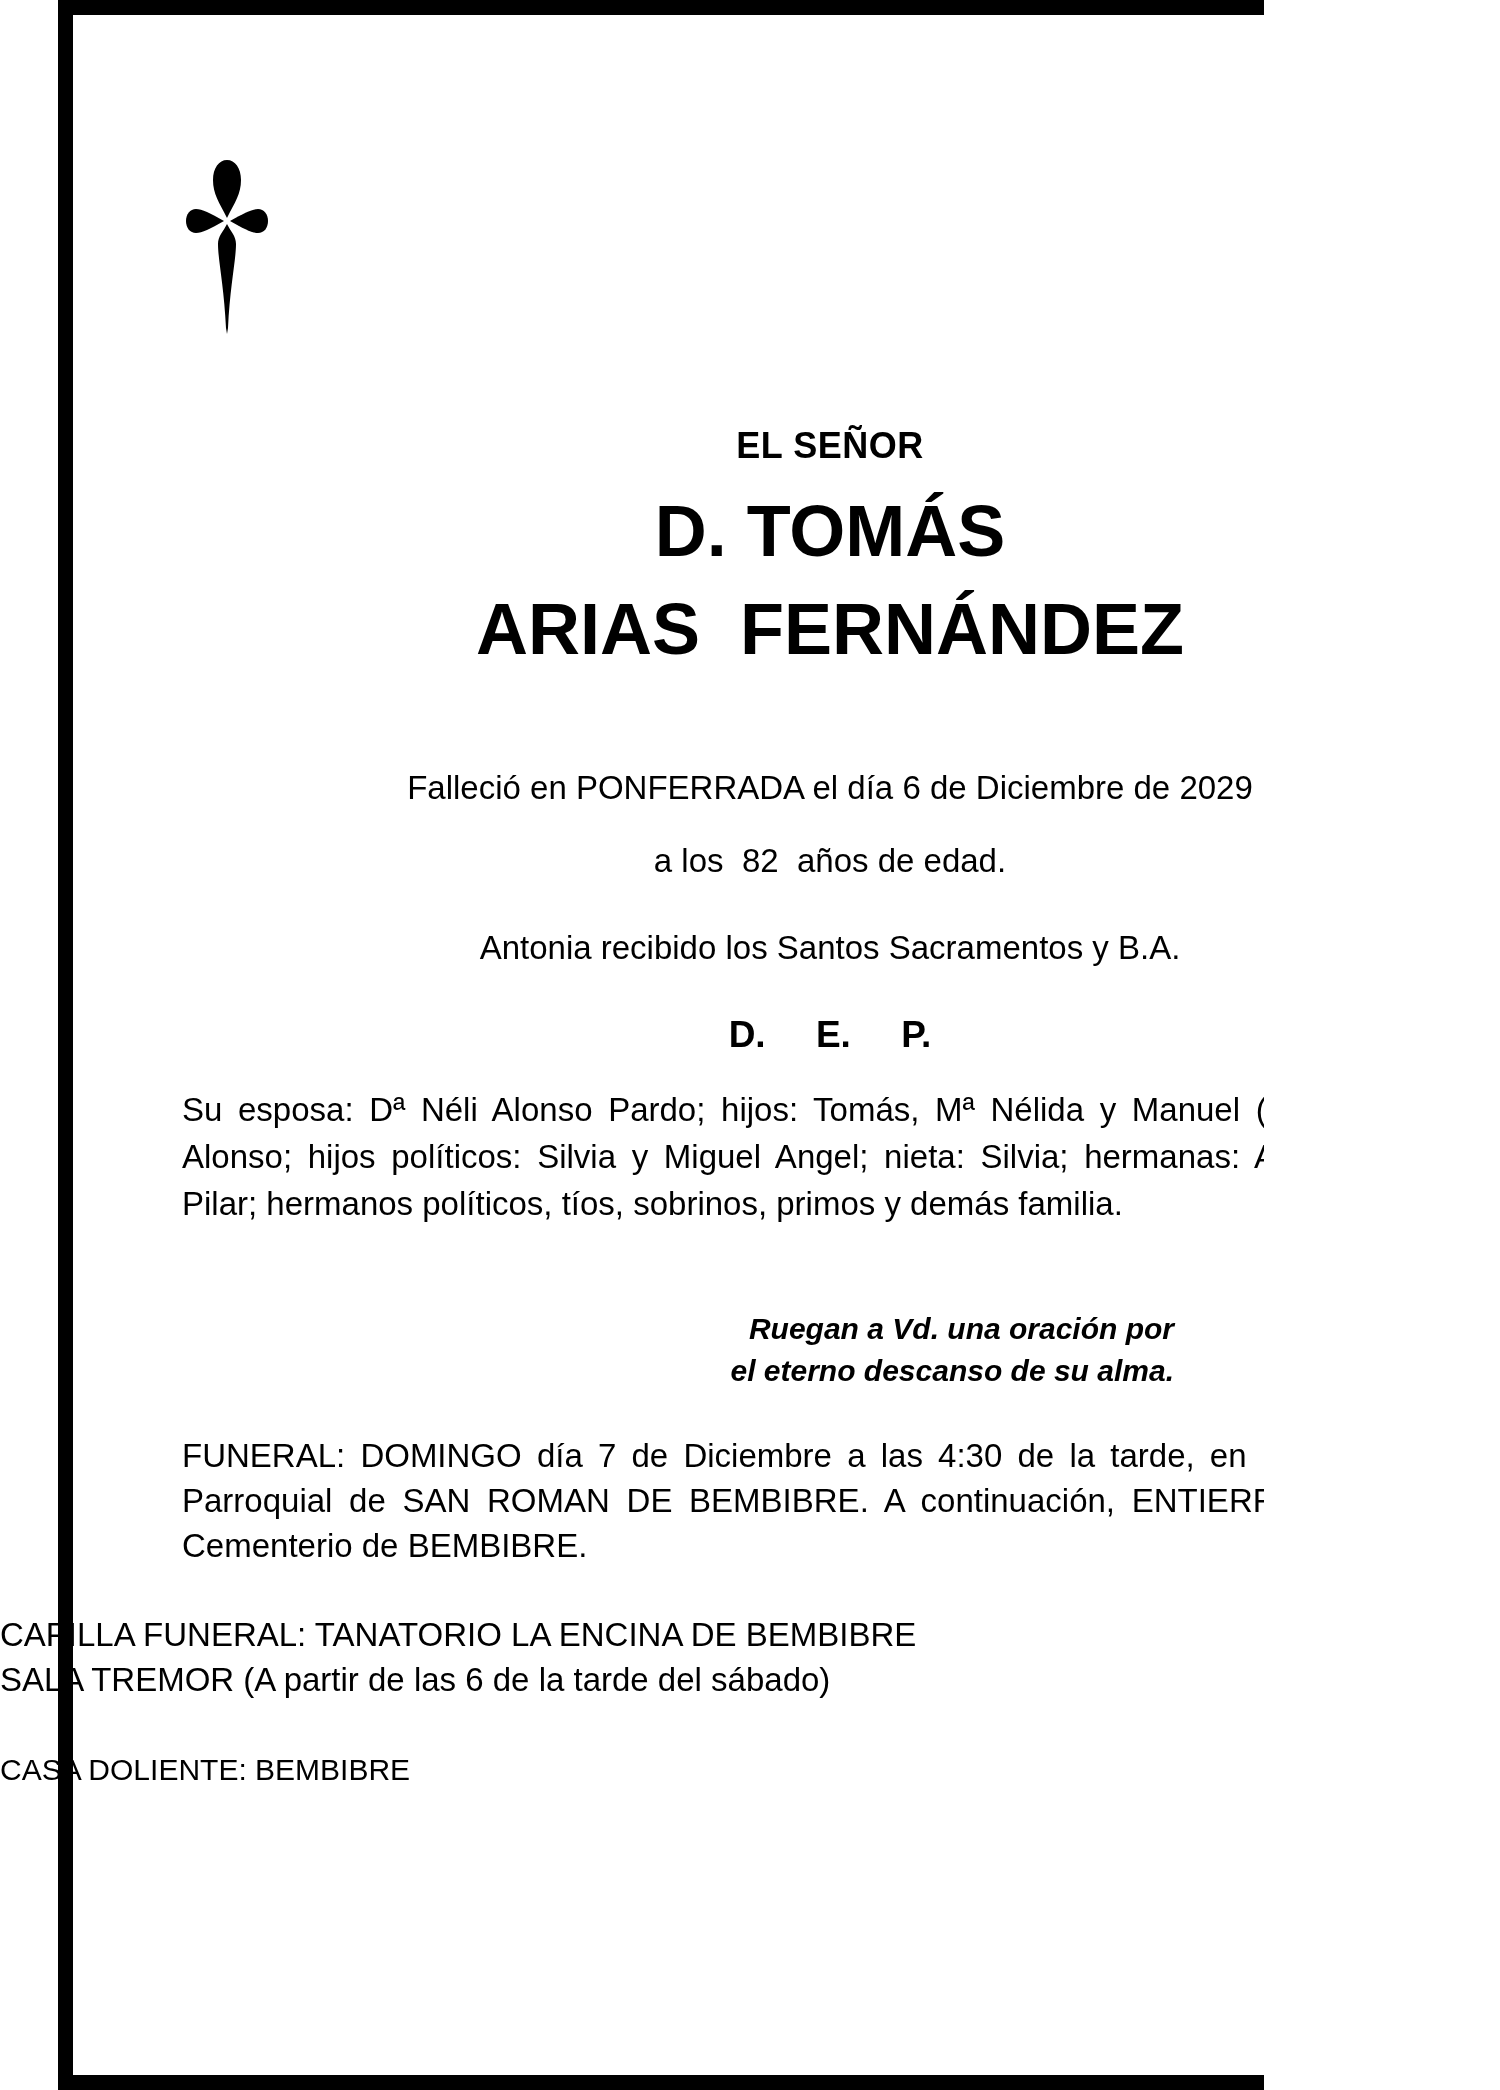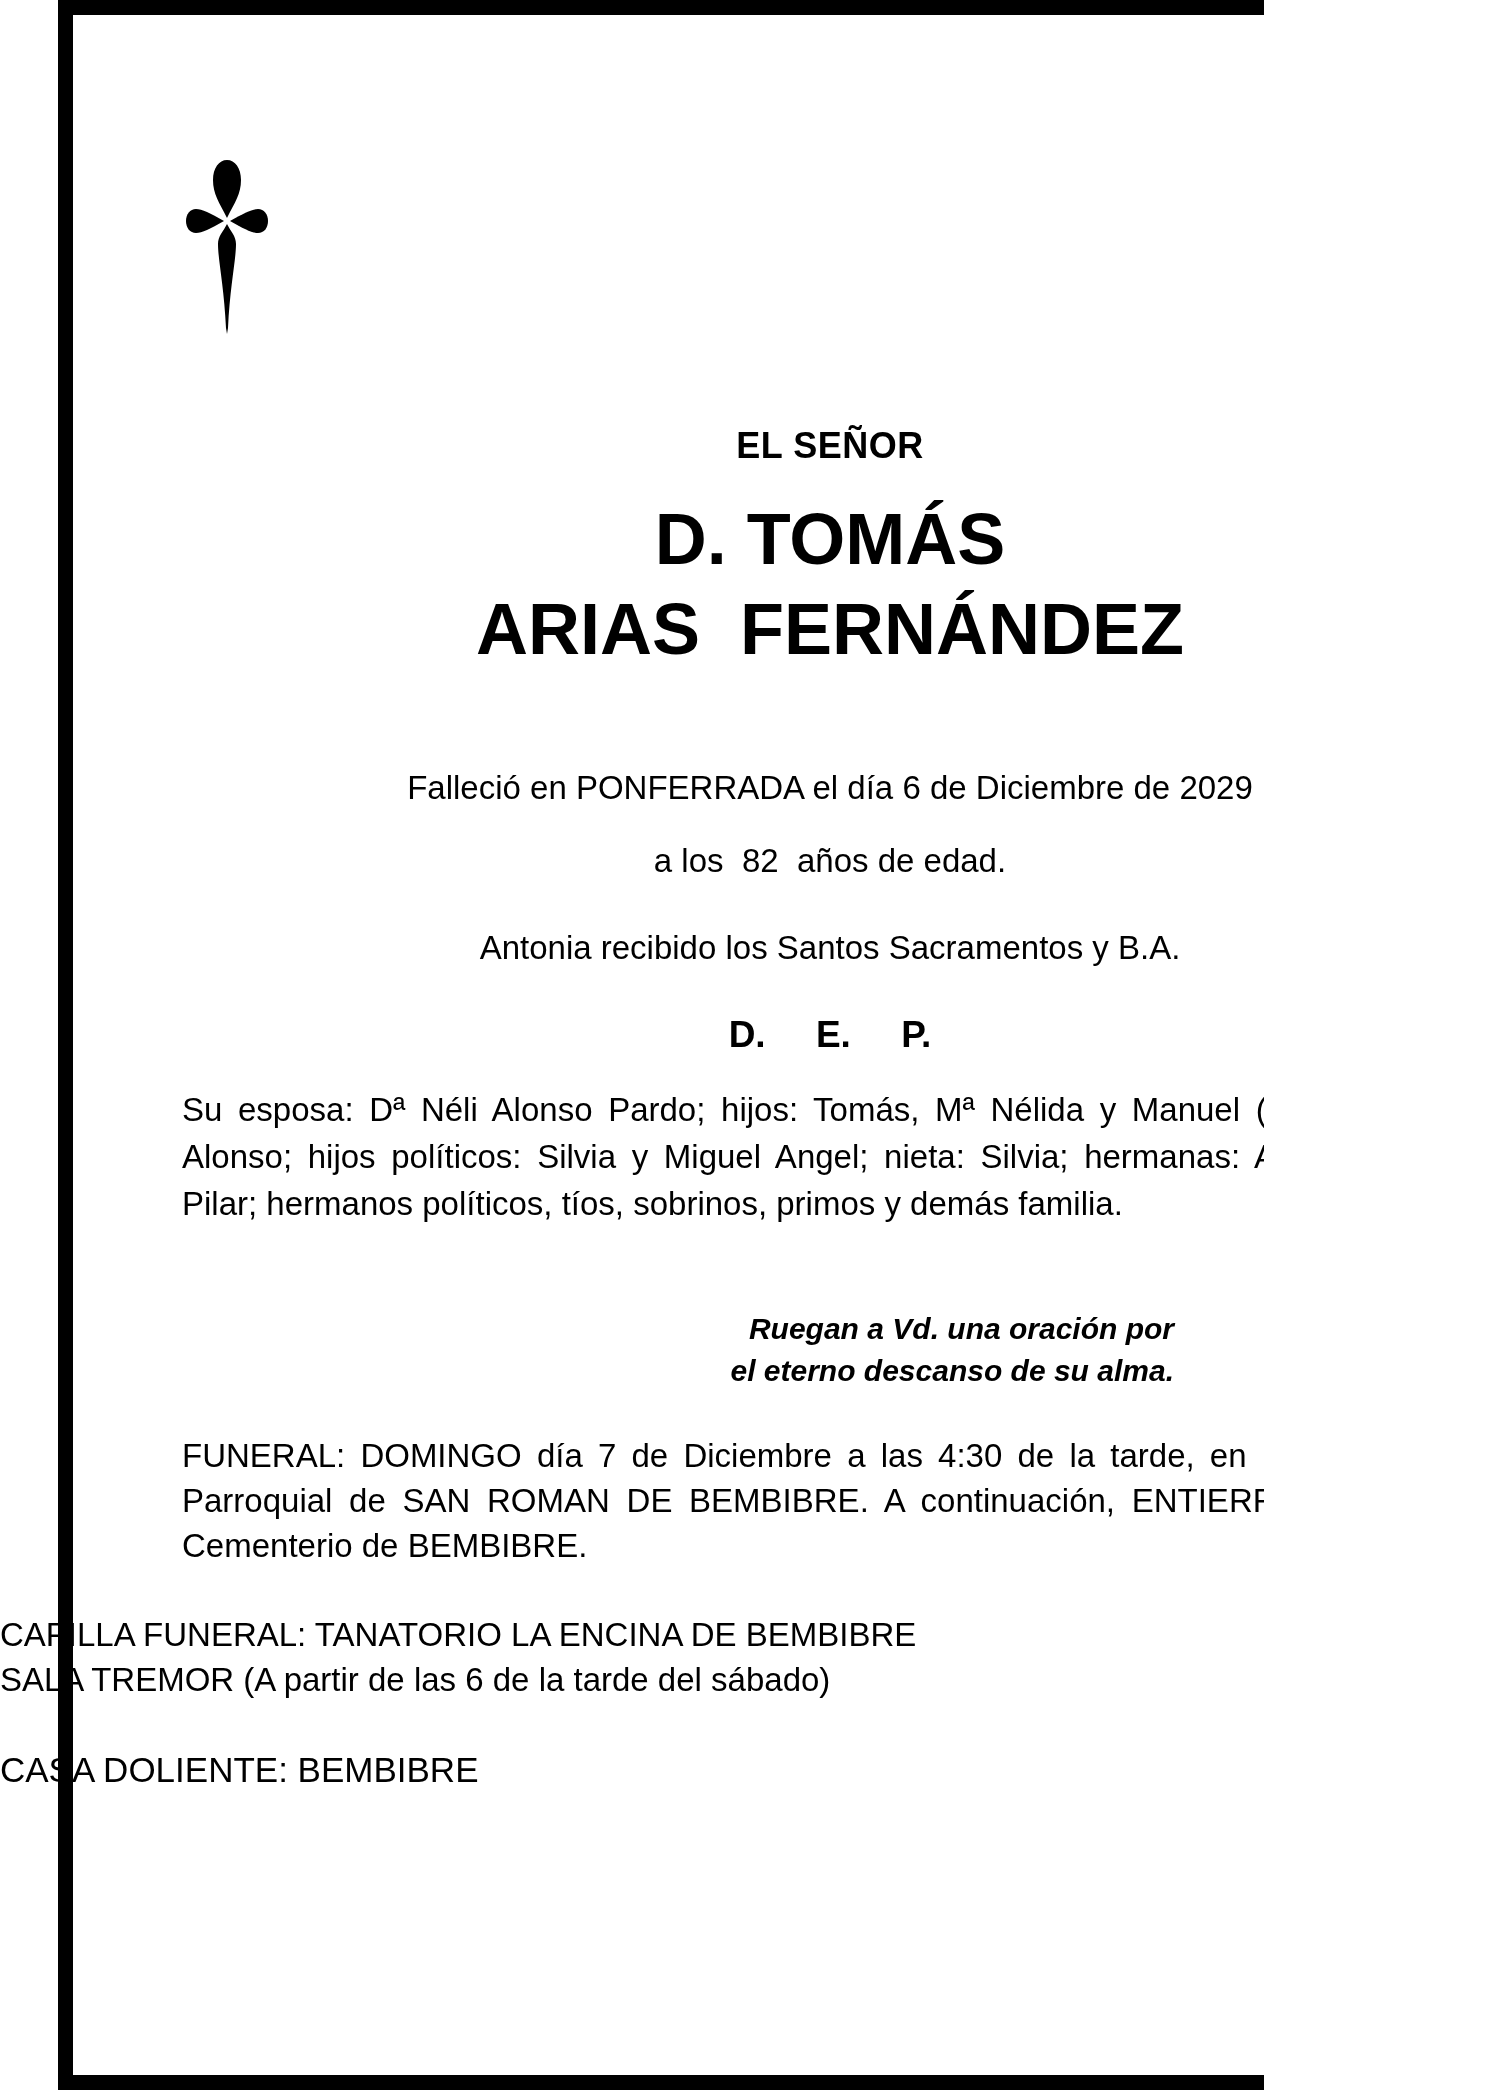--- a/index.html
+++ b/index.html
@@ -9,32 +9,32 @@
   }
   .frame{
     position:absolute;left:58px;top:0;width:1442px;height:2090px;
     border:15px solid #000;box-sizing:border-box;
   }
   .abs{position:absolute;}
   .centered{left:263px;width:1134px;text-align:center;}
   .body-col{left:182px;width:1216px;text-align:justify;}
   .b{font-weight:400;margin-top:12px;}
   #honorific{top:425px;font-weight:700;font-size:36px;letter-spacing:0.5px;}
-  #name1{top:490px;font-weight:700;font-size:72px;line-height:1.15;margin-top:8px;}
+  #name1{top:490px;font-weight:700;font-size:72px;line-height:1.15;}
   #name2{top:588px;font-weight:700;font-size:72px;line-height:1.15;}
   #death-line{top:768px;font-size:33px;line-height:40px;}
   #age-line{top:841px;font-size:33px;line-height:40px;}
   #sacraments{top:928px;font-size:33px;line-height:40px;}
   #dep{top:1014px;font-weight:700;font-size:37px;word-spacing:40px;}
   #family{top:1086px;font-size:33px;line-height:47px;}
   #prayer{top:1308px;right:90px;width:700px;text-align:right;
           font-weight:700;font-style:italic;font-size:30px;line-height:42px;}
   #funeral{top:1433px;font-size:33px;line-height:45px;}
   #capilla{top:1612px;font-size:33px;line-height:45px;text-align:left;width:1280px;}
-  #casa{top:1747px;font-size:35px;line-height:45px;text-align:left;}
+  #casa{top:1747px;font-size:30px;line-height:45px;text-align:left;}
   .cross{position:absolute;left:186px;top:156px;width:82px;height:180px;}
 </style>
 </head>
 <body>
 
 <div class="page">
 
   <div class="frame"></div>
 
   <svg class="cross" viewBox="0 0 82 180" aria-hidden="true">

